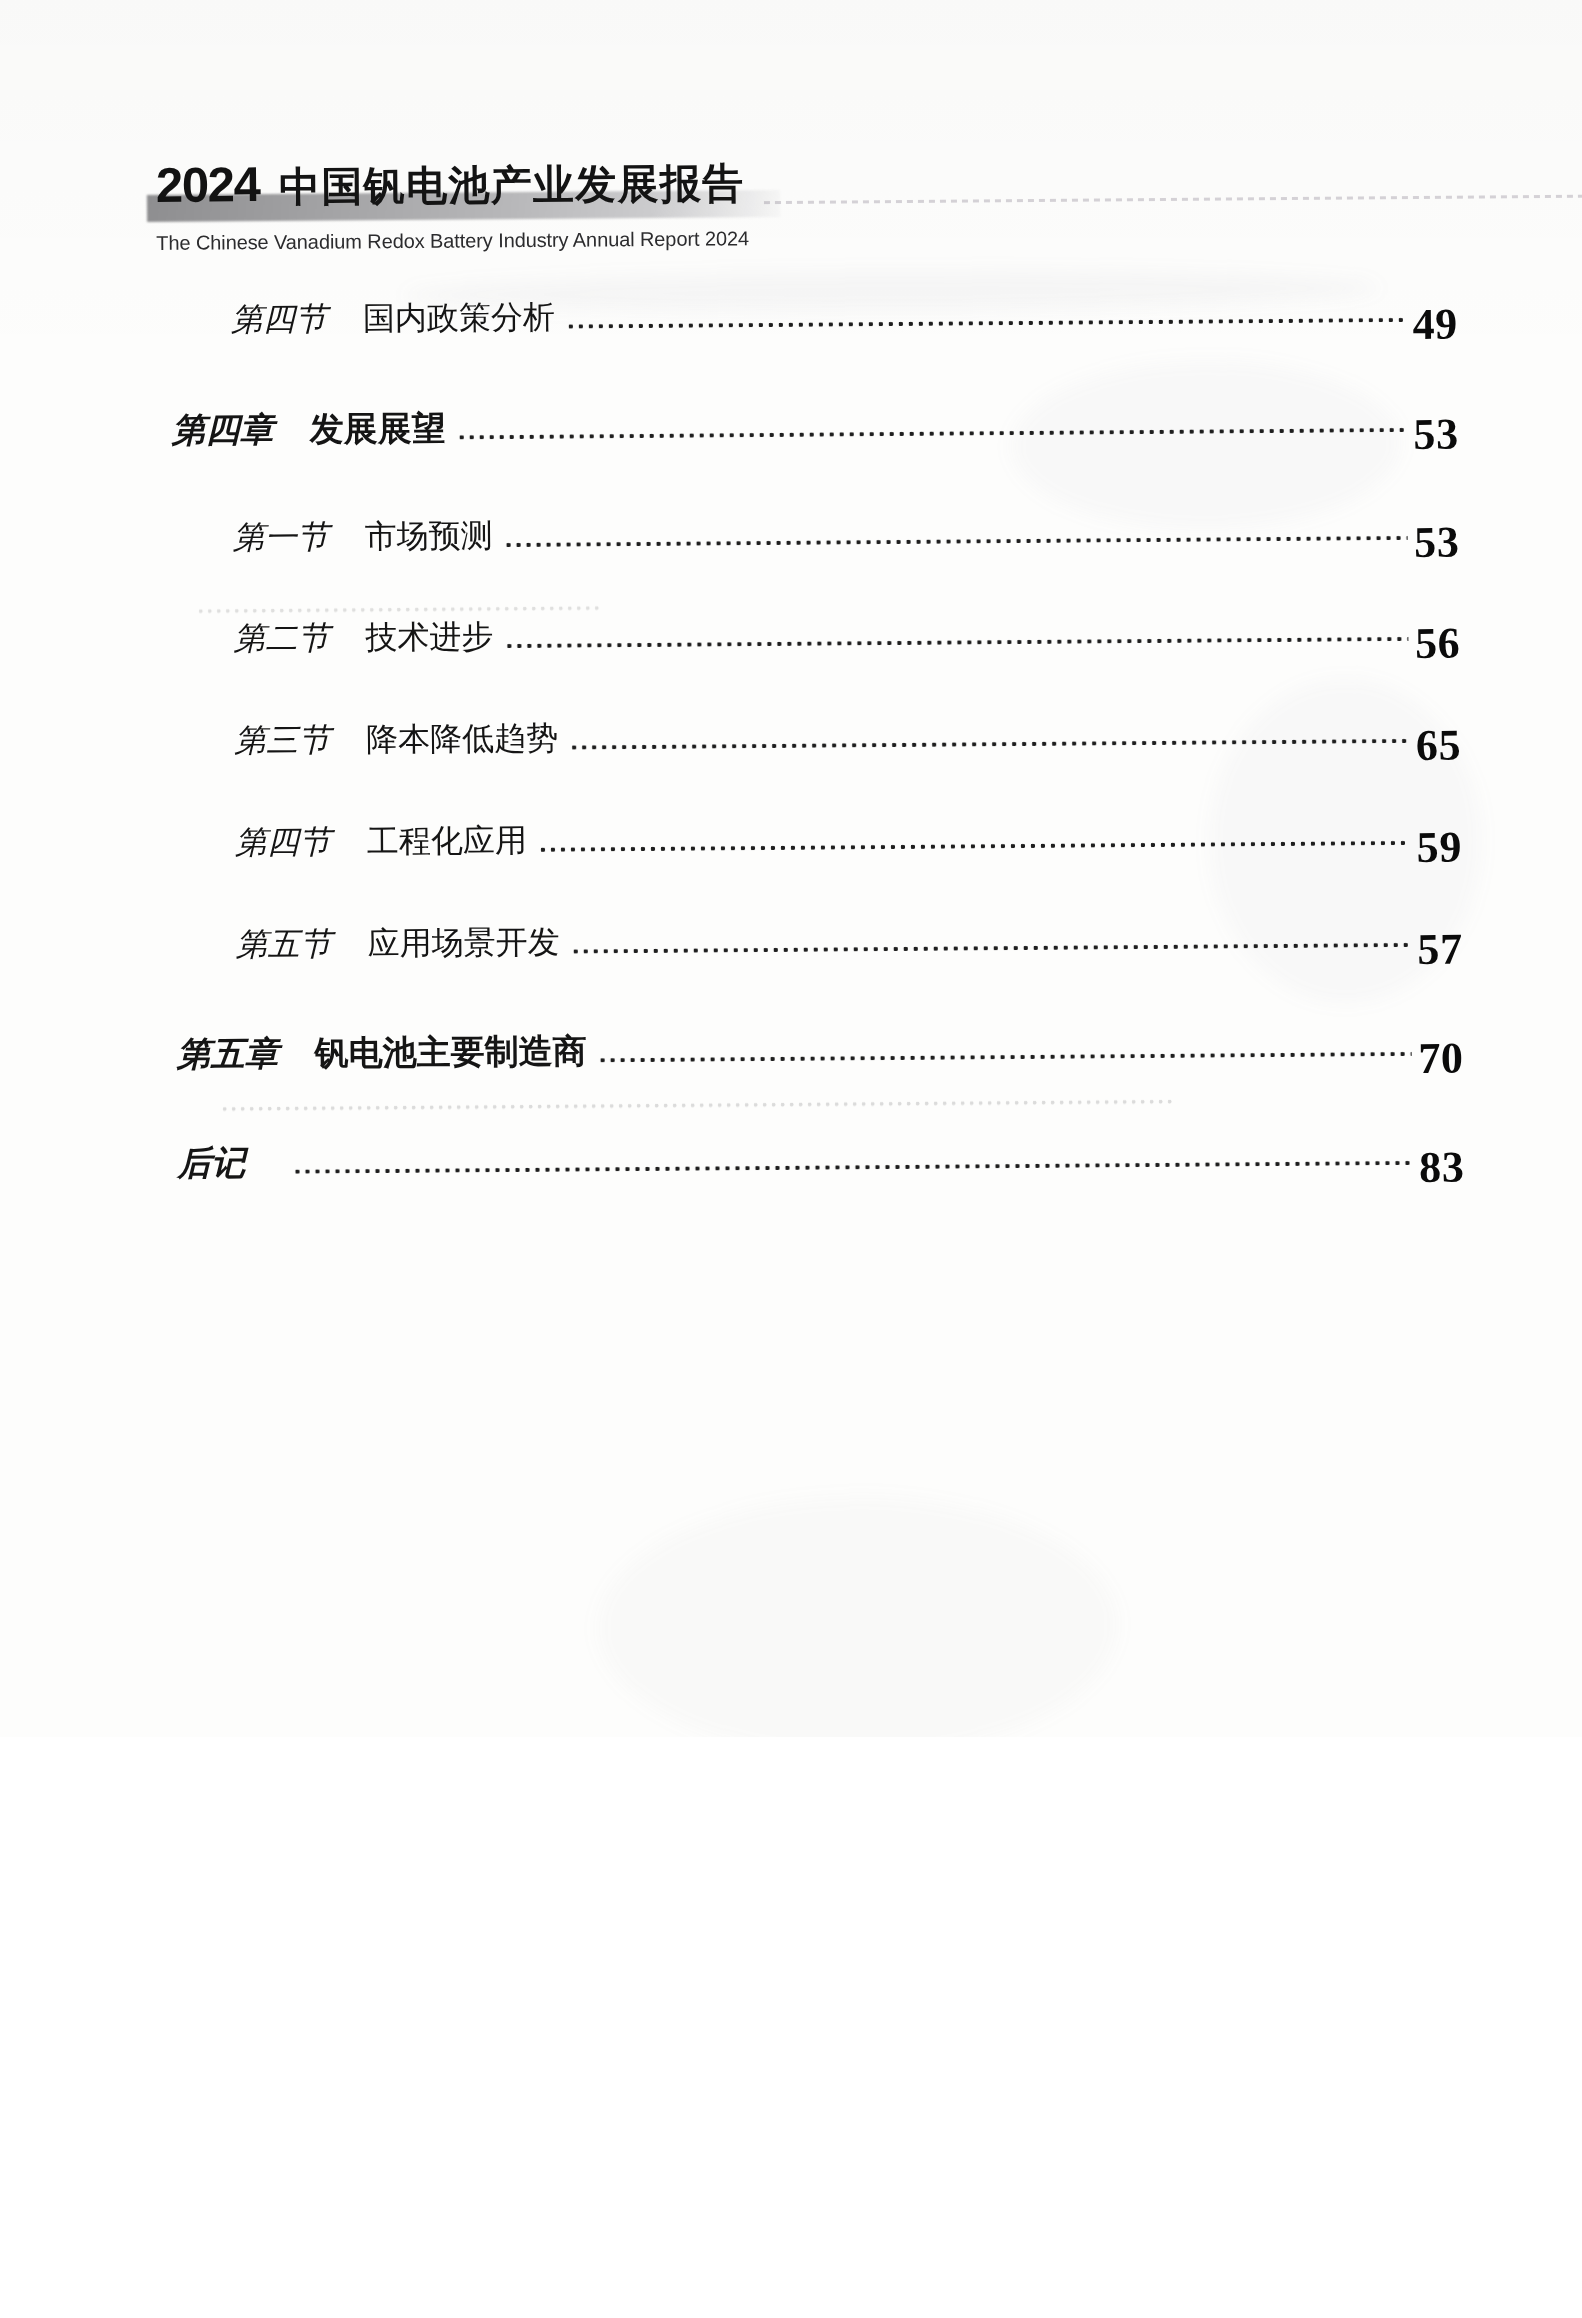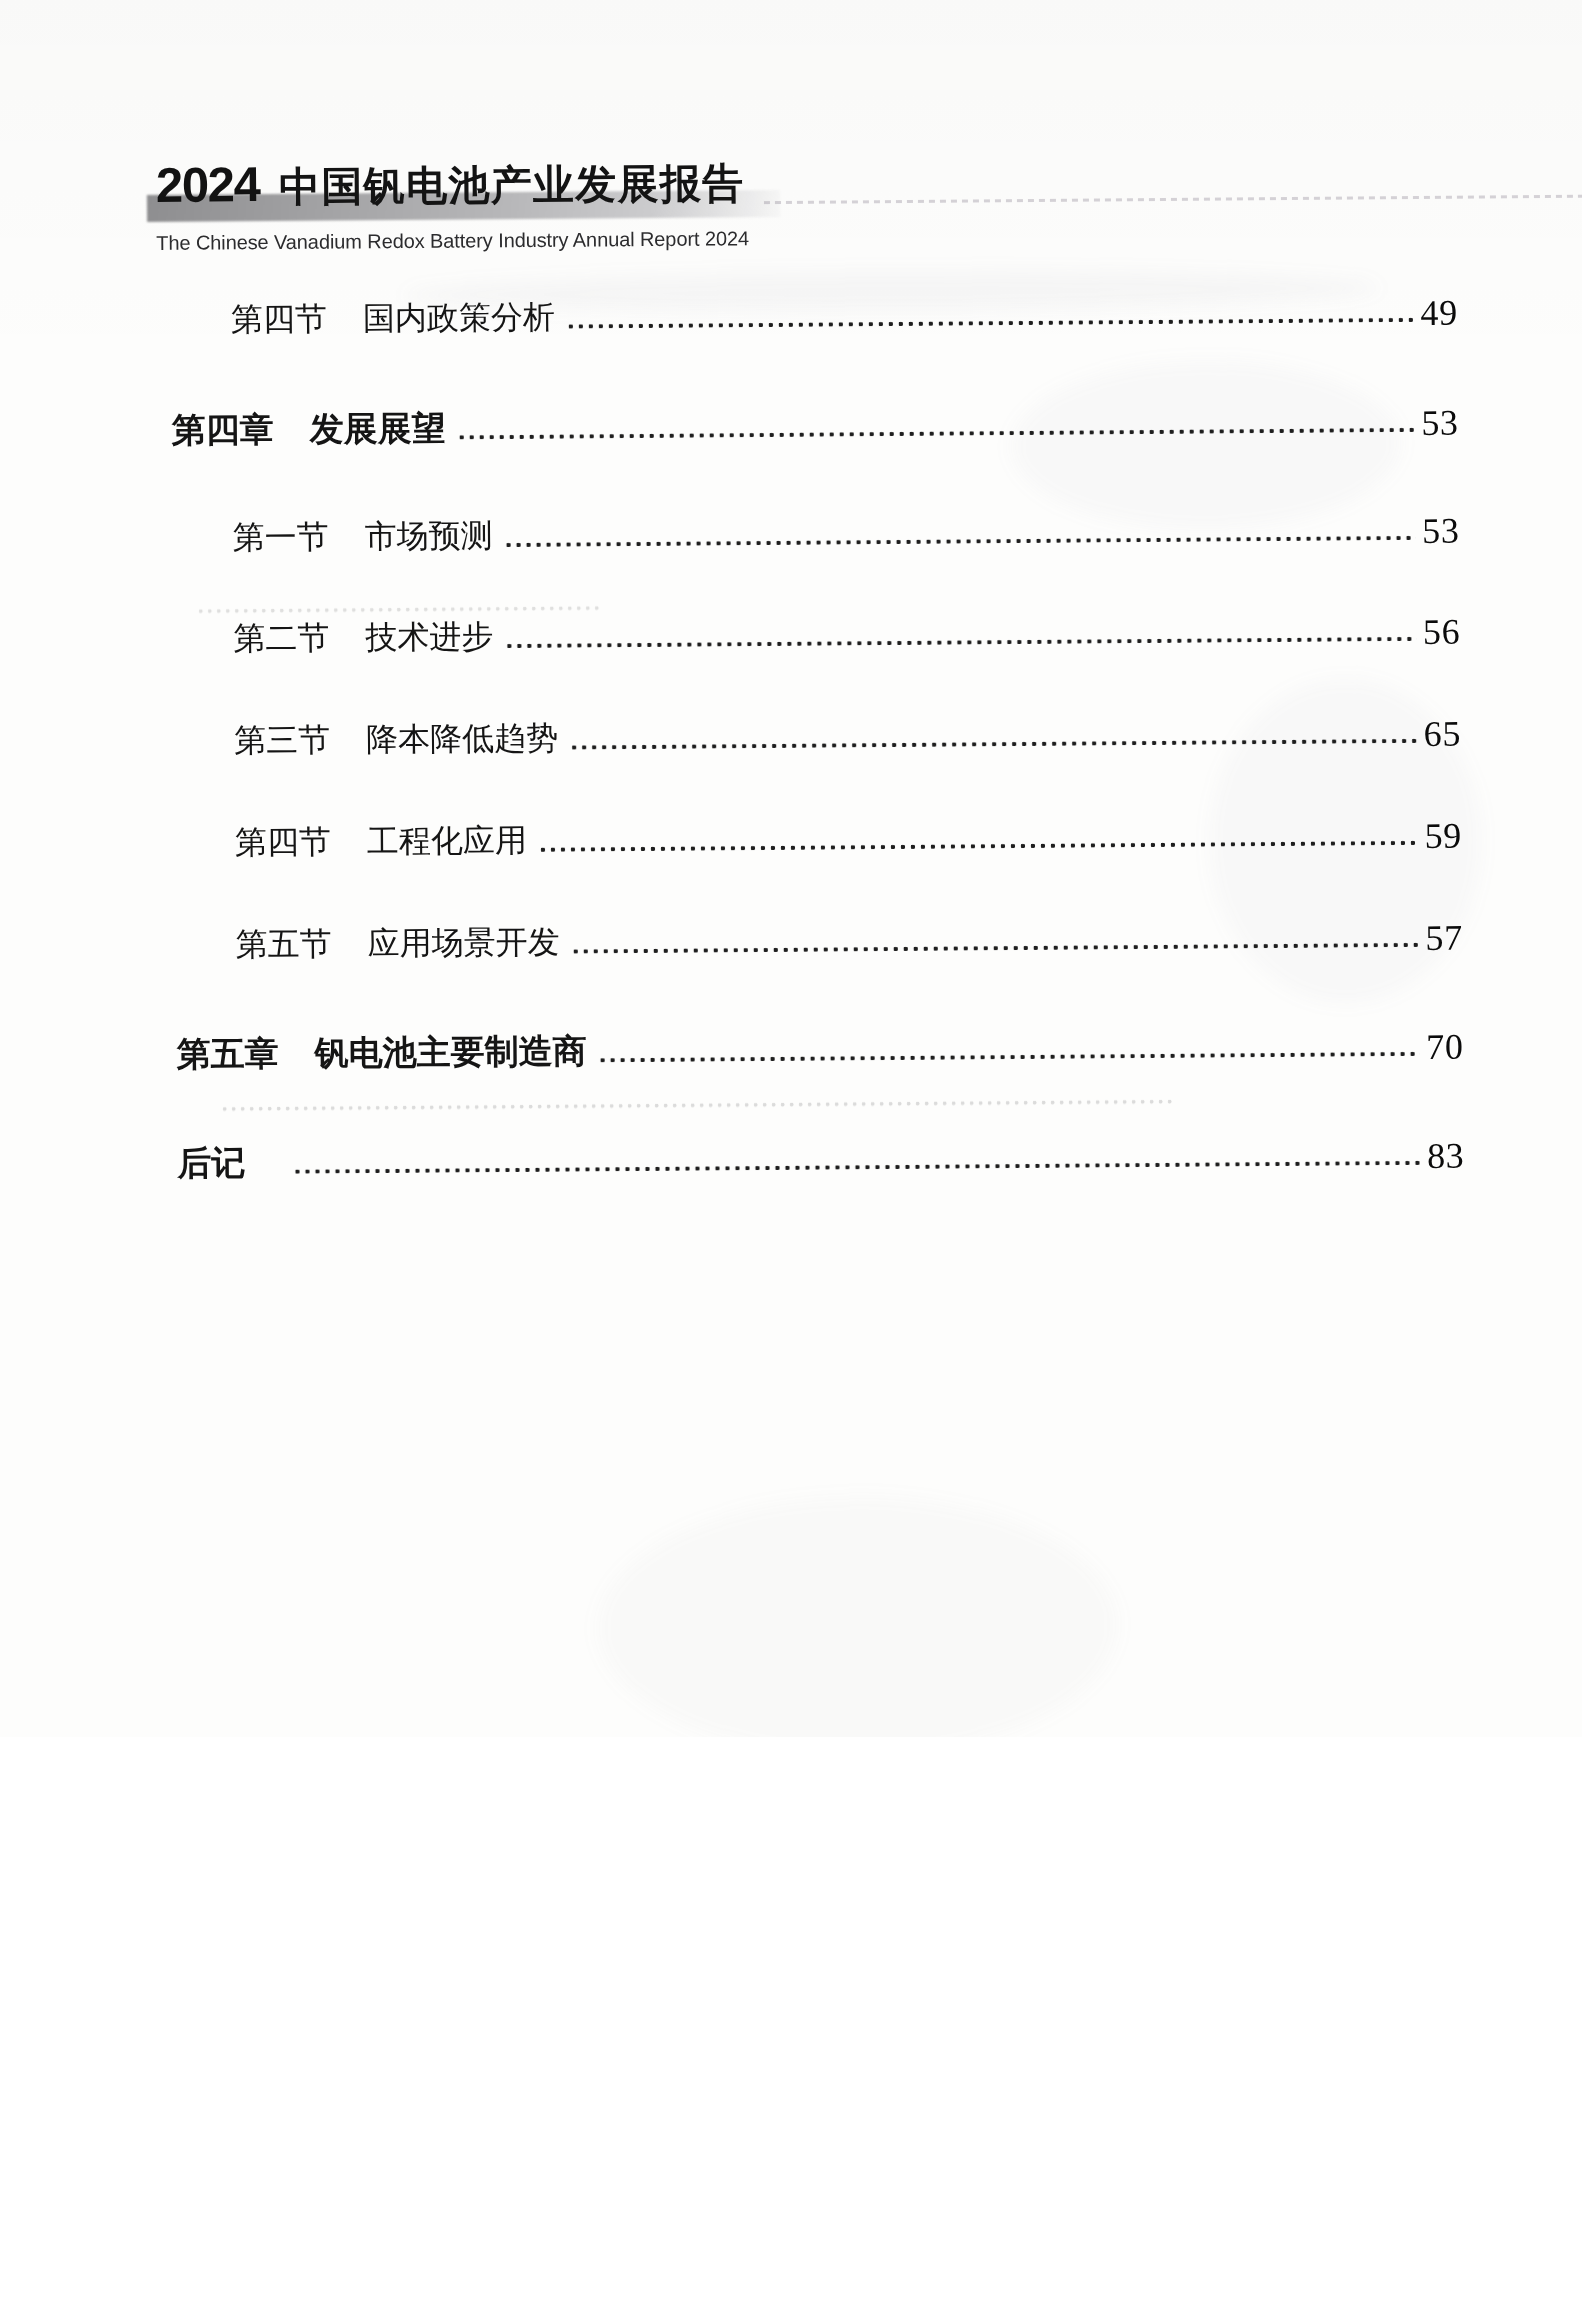--- a/index.html
+++ b/index.html
@@ -56,31 +56,31 @@
   
   .toc{position:absolute;left:170px;top:294px;width:1287px;z-index:2;}
   .row{display:flex;align-items:center;height:43px;color:#151515;}
   .row.section{padding-left:60px;}
   .row.chapter .label,.row.chapter .title{
     font-family:"Liberation Sans",sans-serif;font-weight:700;font-size:34px;
   }
   .row.section .label,.row.section .title{
     font-family:"Liberation Serif",serif;font-weight:500;font-size:32px;
   }
-  .label{white-space:nowrap;margin-right:36px;}
+  .label{white-space:nowrap;margin-right:36px;font-style:italic;}
   .title{white-space:nowrap;}
   .leader{
     flex:1 1 auto;height:5.9px;margin:0 6.5px 0 13px;
     position:relative;top:9px;
     background-image:radial-gradient(circle at 2.9px 2.9px, #1e1e1e 2px, rgba(0,0,0,0) 2.5px);
     background-size:10px 5.9px;background-repeat:repeat-x;
   }
   .pagenum{
-    font-family:"Liberation Serif",serif;font-weight:400;font-size:36px;
-    color:#0b0b0b;position:relative;top:2px;letter-spacing:0.7px;white-space:nowrap;
+    font-family:"Liberation Serif",serif;font-weight:700;font-size:44px;
+    color:#0b0b0b;position:relative;top:14px;letter-spacing:0.7px;white-space:nowrap;
   }
   
   .row:nth-child(2){margin-top:67px;}
   .row:nth-child(3){margin-top:65px;}
   .row:nth-child(4){margin-top:58px;}
   .row:nth-child(5){margin-top:59px;}
   .row:nth-child(6){margin-top:59px;}
   .row:nth-child(7){margin-top:59px;}
   .row:nth-child(8){margin-top:66px;}
   .row:nth-child(9){margin-top:66px;}

